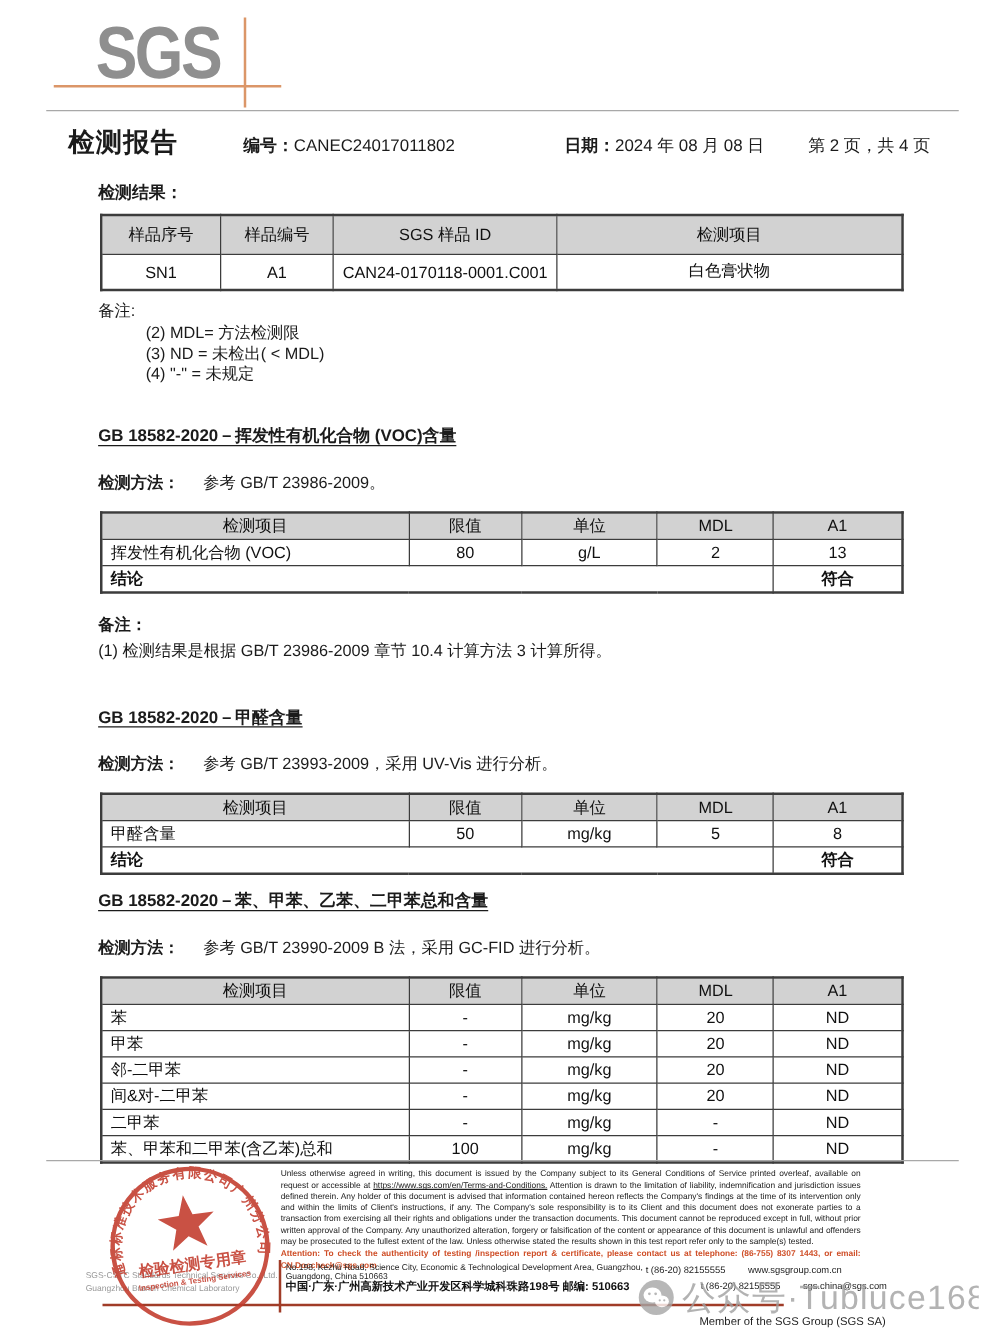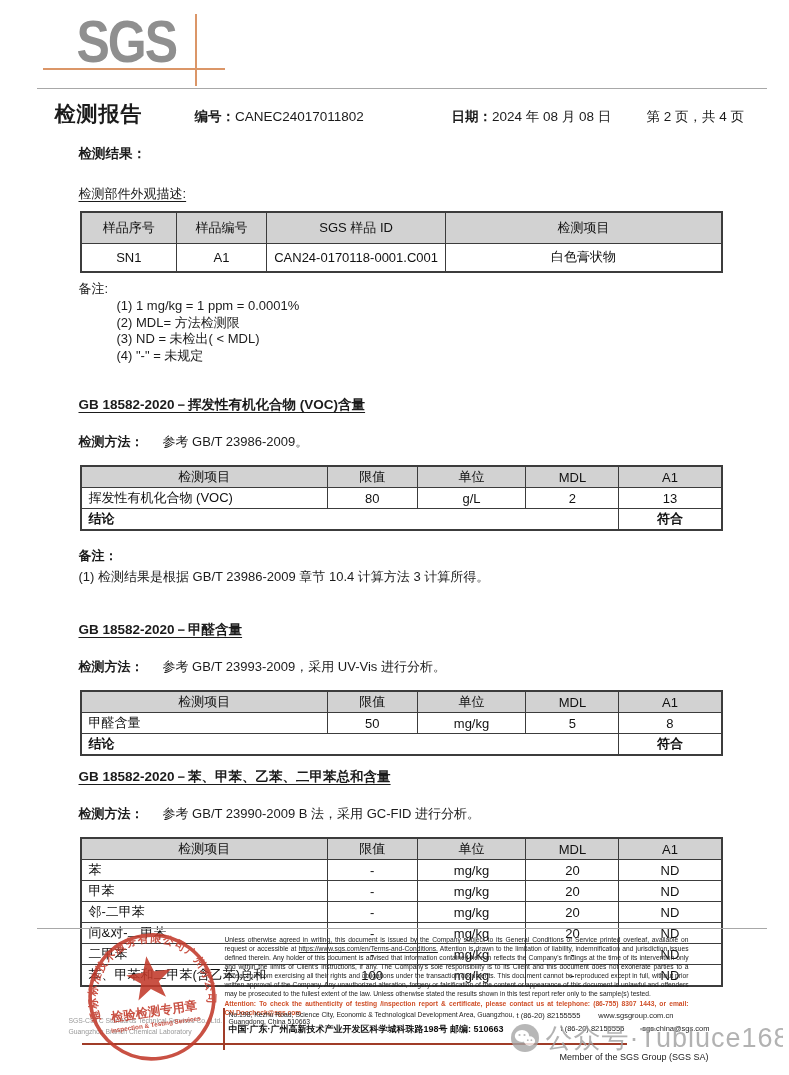--- a/index.html
+++ b/index.html
@@ -89,21 +89,20 @@
 
   <div class="report-title">检测报告</div>
   <div class="hmeta m-no"><b>编号：</b><span>CANEC24017011802</span></div>
   <div class="hmeta m-date"><b>日期：</b><span>2024 年 08 月 08 日</span></div>
   <div class="hmeta m-page">第 2 页，共 4 页</div>
 
   <div class="content">
 
     <div class="results-title">检测结果：</div>
 
-    <div class="appearance u">检测部件外观描述:</div>
 
     <table class="sample-table">
       <colgroup>
           <col style="width:15%">
           <col style="width:14%">
           <col style="width:28%">
           <col style="width:43%">
         </colgroup>
       <thead>
           <tr>
@@ -118,21 +117,20 @@
             <td>SN1</td>
             <td>A1</td>
             <td>CAN24-0170118-0001.C001</td>
             <td>白色膏状物</td>
           </tr>
         </tbody>
     </table>
 
     <div class="remark-label">备注:</div>
     <div class="note-list">
-      <div>(1) 1 mg/kg = 1 ppm = 0.0001%</div>
       <div>(2) MDL=  方法检测限</div>
       <div>(3) ND = 未检出( &lt; MDL)</div>
       <div>(4) "-" = 未规定</div>
     </div>
 
     <div class="gb-heading">GB 18582-2020－挥发性有机化合物 (VOC)含量</div>
     <div class="method-row">
       <span class="lab">检测方法：</span><span>参考 GB/T 23986-2009。</span>
     </div>
     <table class="result-table tbl-gap">

